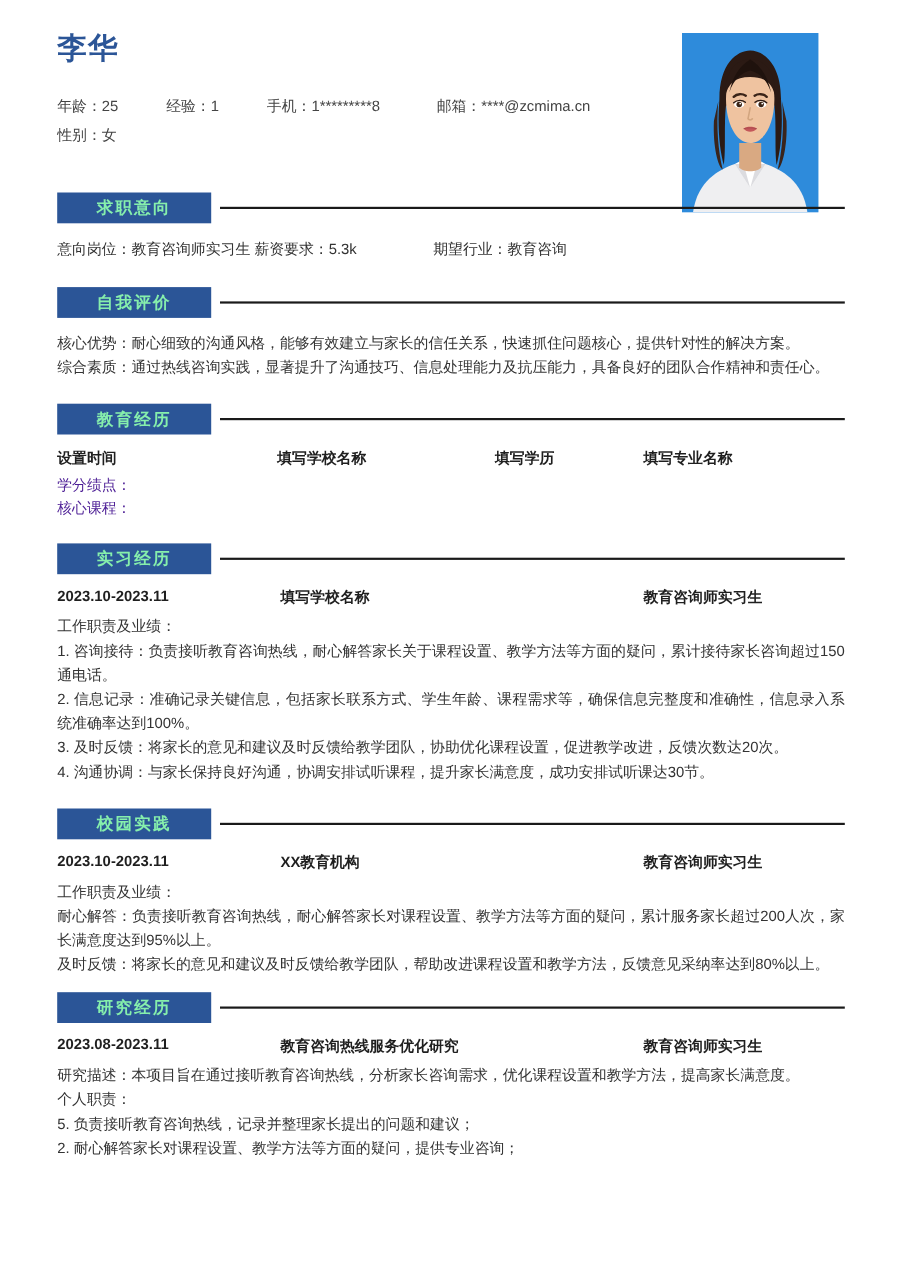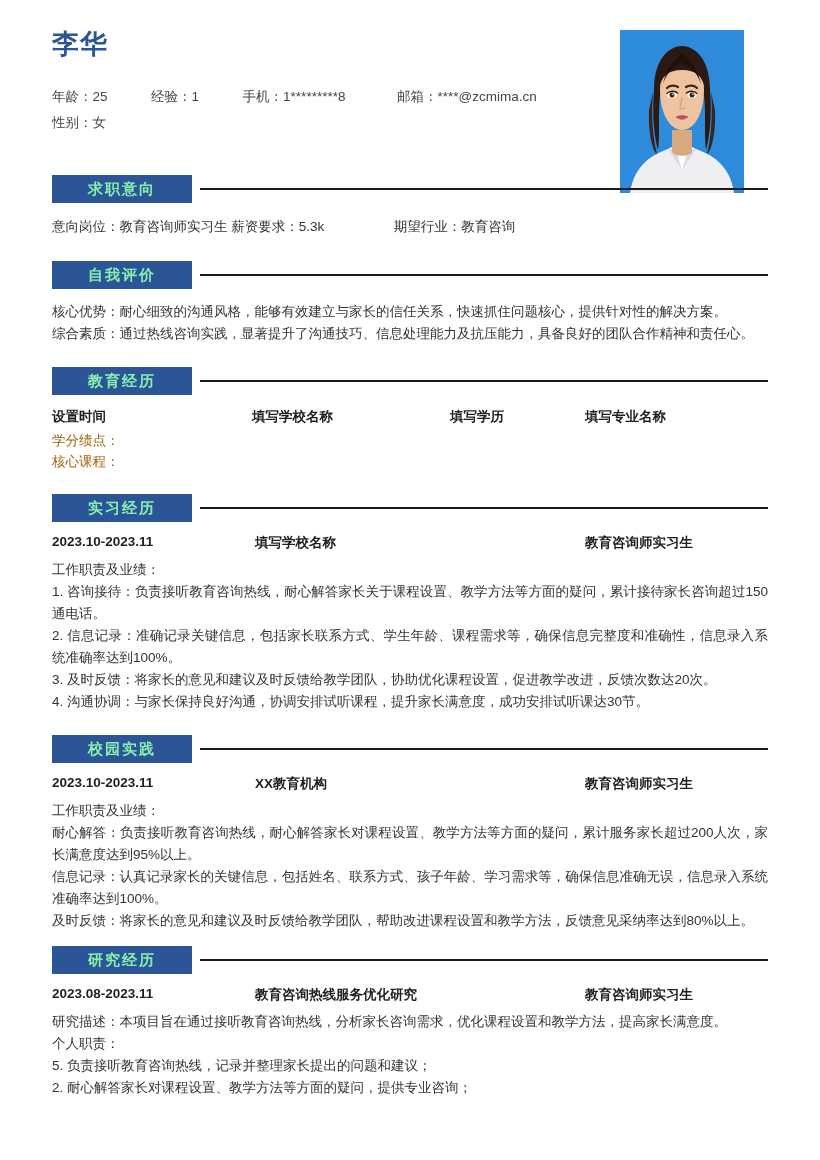--- a/index.html
+++ b/index.html
@@ -120,21 +120,21 @@
     margin-top: 11px;
   }
   .edu-cols span { position: absolute; top: 0; }
   .edu-c1 { left: 0; }
   .edu-c2 { left: 200px; }
   .edu-c3 { left: 398px; }
   .edu-c4 { left: 533px; }
   .edu-sub {
     font-size: 13.5px;
     line-height: 21px;
-    color: #a16207;
+    color: #4c1d95;
   }
 
   
   .exp-row {
     position: relative;
     height: 23px;
     font-size: 13.5px;
     font-weight: bold;
     color: #1f1f1f;
     margin-bottom: 2px;
@@ -283,21 +283,20 @@
       <div class="sec-rule"></div>
     </div>
     <div class="exp-row">
       <span class="exp-date">2023.10-2023.11</span>
       <span class="exp-org">XX教育机构</span>
       <span class="exp-title">教育咨询师实习生</span>
     </div>
     <div class="body-text">
       <p>工作职责及业绩：</p>
       <p>耐心解答：负责接听教育咨询热线，耐心解答家长对课程设置、教学方法等方面的疑问，累计服务家长超过200人次，家长满意度达到95%以上。</p>
-      <p>信息记录：认真记录家长的关键信息，包括姓名、联系方式、孩子年龄、学习需求等，确保信息准确无误，信息录入系统准确率达到100%。</p>
       <p>及时反馈：将家长的意见和建议及时反馈给教学团队，帮助改进课程设置和教学方法，反馈意见采纳率达到80%以上。</p>
     </div>
   </div>
 
   <div class="sec-gap-sm"></div>
 
   <div class="section">
     <div class="sec-head">
       <div class="sec-banner">研究经历</div>
       <div class="sec-rule"></div>

